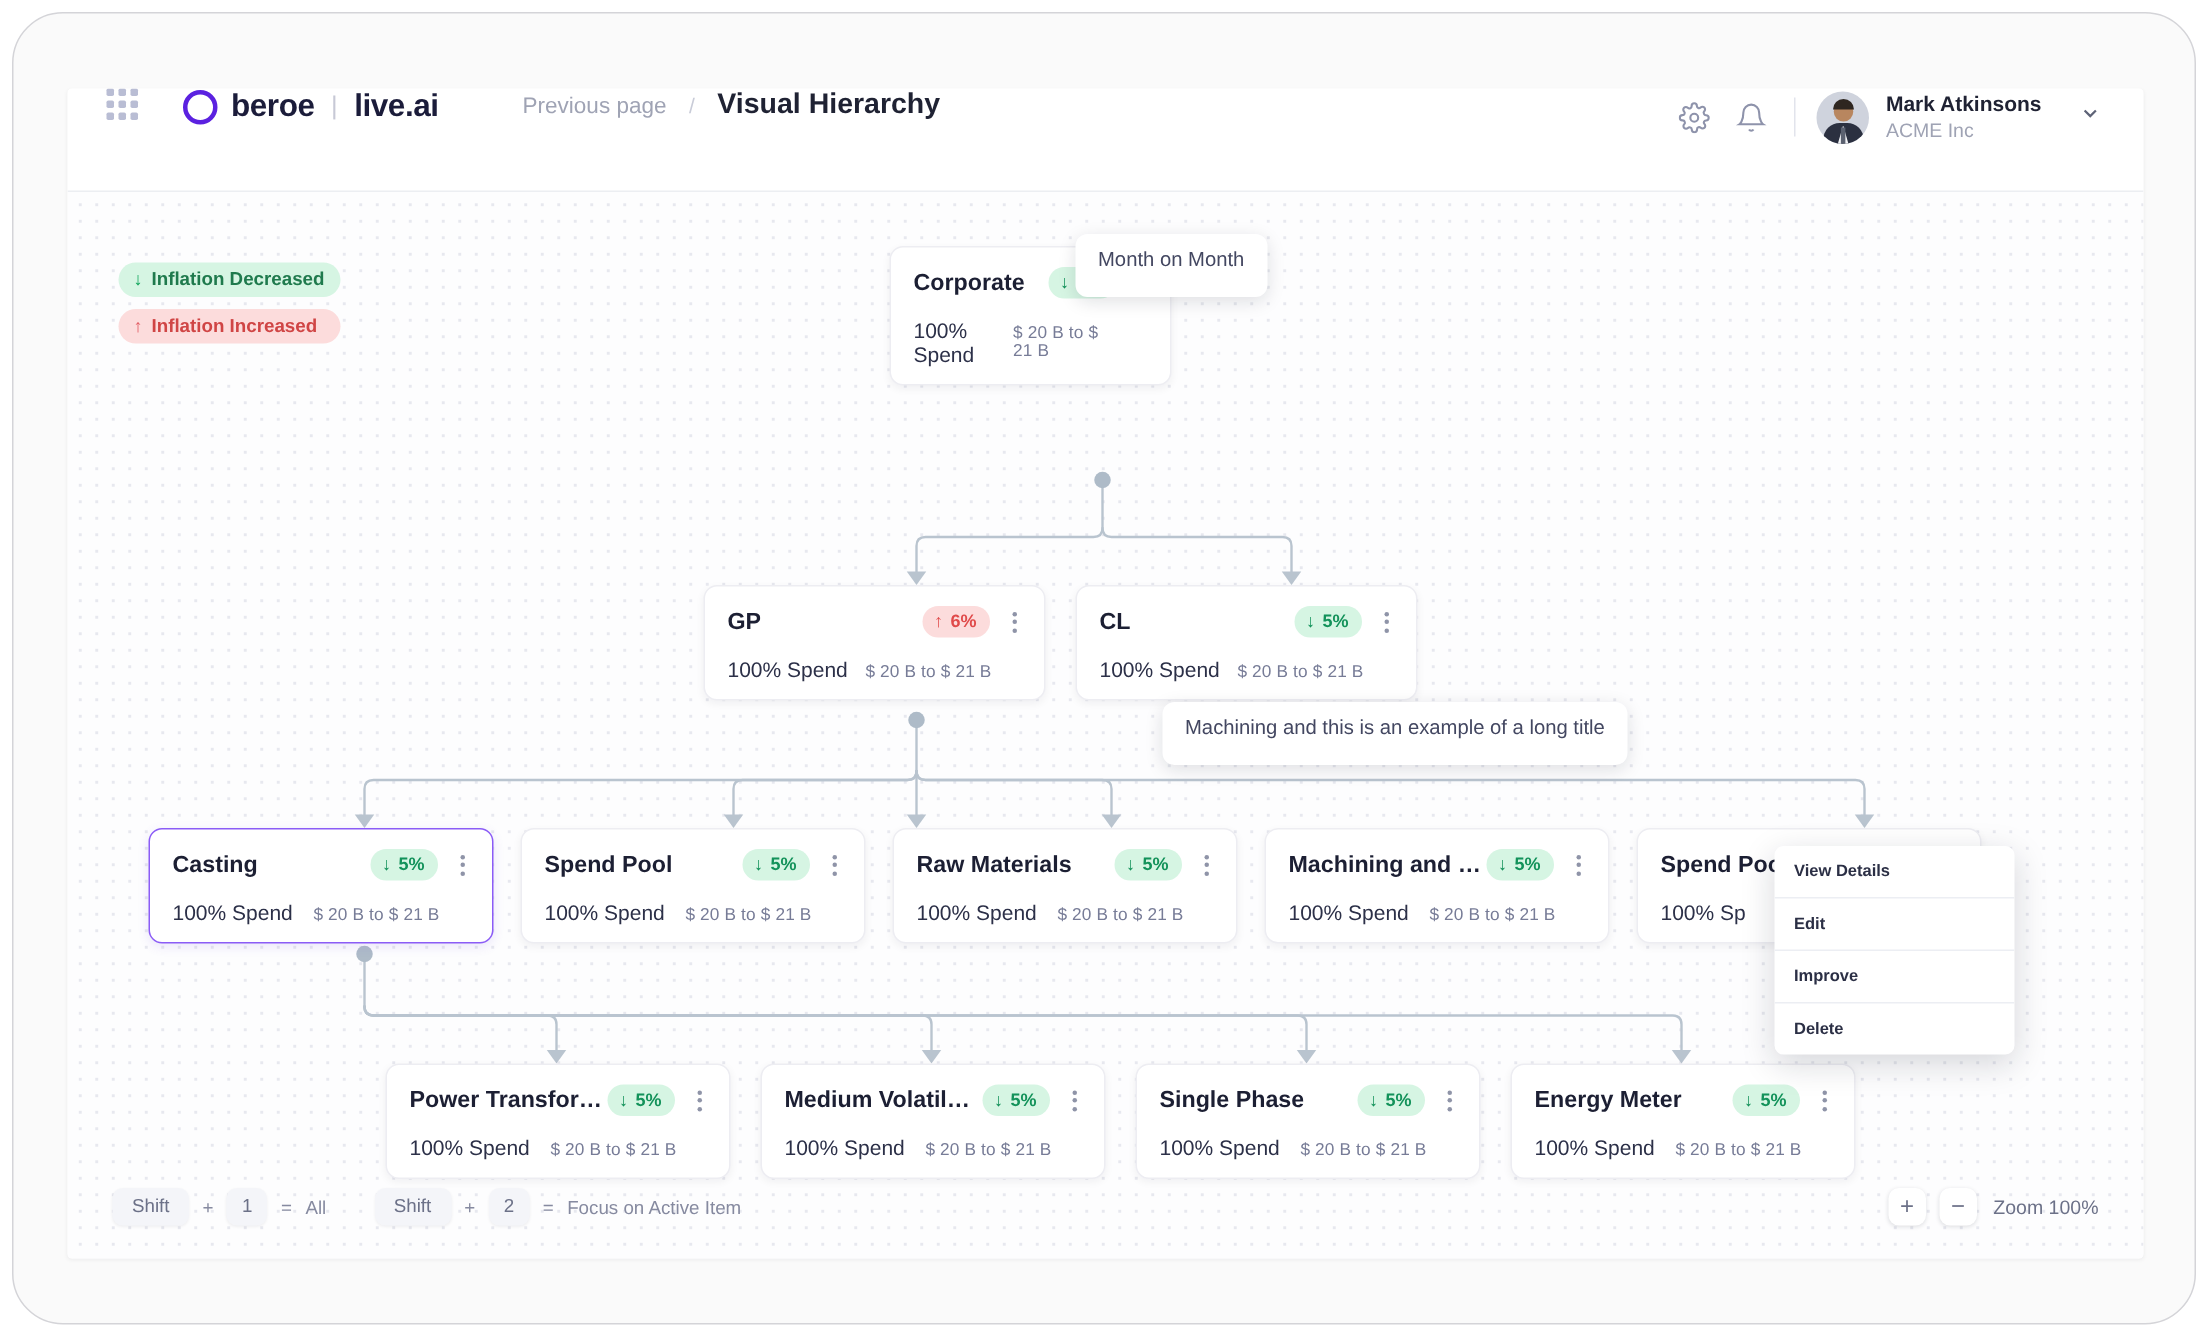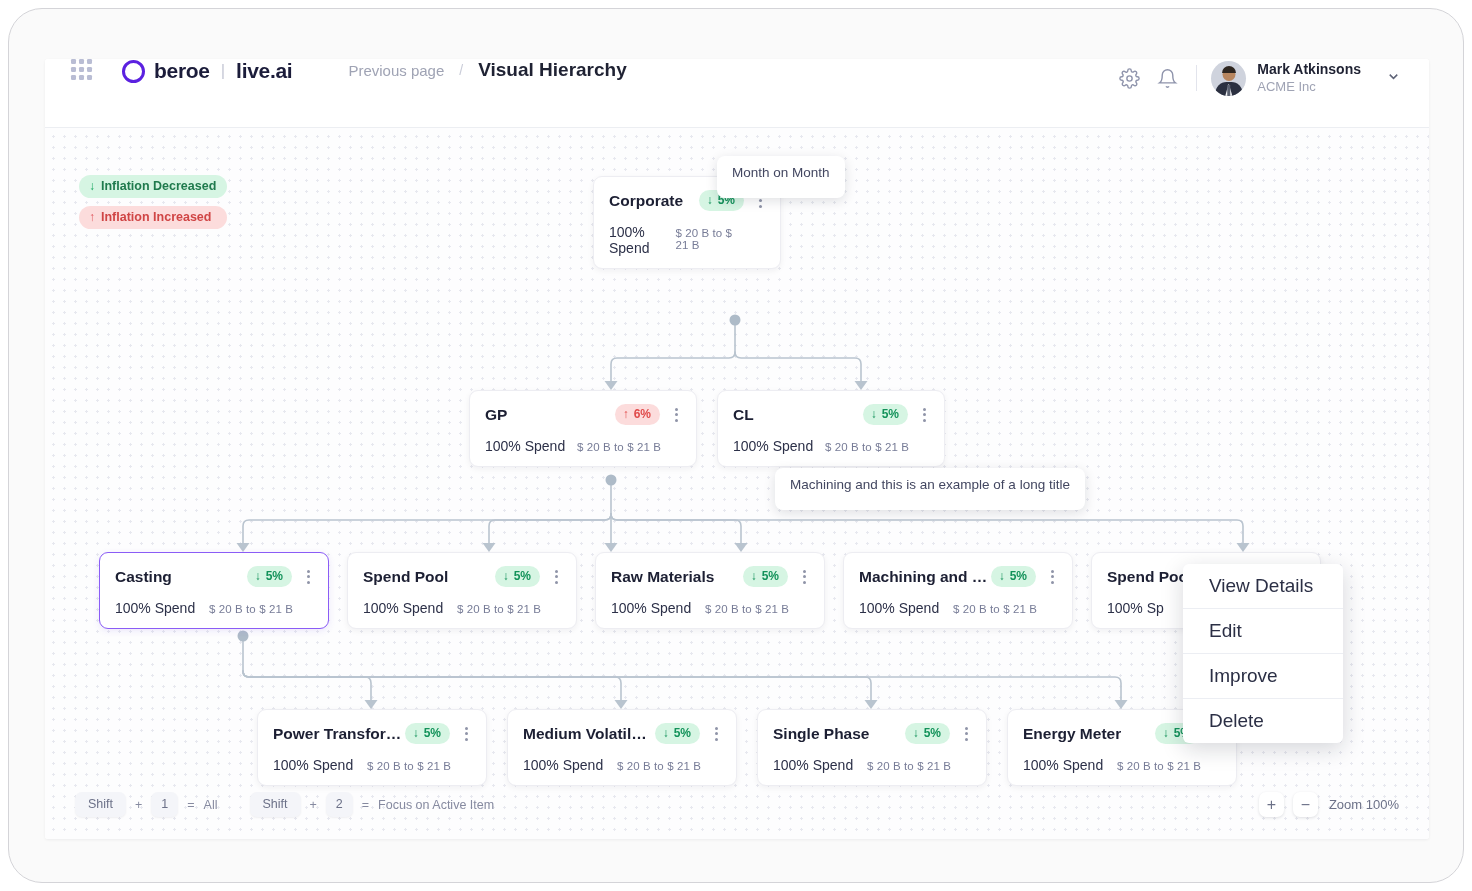--- a/index.html
+++ b/index.html
@@ -126,21 +126,21 @@
 
   .ctxmenu {
     position: absolute;
     width: 160px;
     background: #fff;
     border-radius: 6px;
     box-shadow: 0 6px 22px rgba(16,24,40,.17);
     z-index: 60;
     overflow: hidden;
   }
-  .ctxmenu .mi { padding: 11px 0 11px 26px; font-size: 19px; color: #2b2f45; border-bottom: 1px solid #eceef3; cursor: pointer; }
+  .ctxmenu .mi { padding: 11px 0 11px 13px; font-size: 11px; color: #2b2f45; border-bottom: 1px solid #eceef3; cursor: pointer; font-weight: bold; }
   .ctxmenu .mi:last-child { border-bottom: none; }
 
   
   .hintbar { position: absolute; left: 30px; bottom: 22px; display: flex; align-items: center; gap: 9px; }
   .key { background: #f4f5f9; border-radius: 7px; padding: 5px 13px 6px; font-size: 12.5px; color: #6c7188; box-shadow: 0 1px 2px rgba(16,24,40,.06); }
   .key.sm { padding: 5px 10px 6px; }
   .hint-op { font-size: 12.5px; color: #868aa0; }
   .hint-txt { font-size: 12.5px; color: #868aa0; }
   .hint-gap { width: 14px; }
 
@@ -267,21 +267,21 @@
         <span class="pill inc">
           <span class="ar">↑</span>
           <span>Inflation Increased</span>
         </span>
       </div>
 
 
       <div class="tooltip" style="left:672px; top:28px;">Month on Month</div>
       <div class="tooltip" style="left:730px; top:340px;">Machining and this is an example of a long title</div>
 
-      <div class="node" style="left:548px; top:48px; width:188px;">
+      <div class="node" style="left:548px; top:36px; width:188px;">
         <div class="node-top">
           <span class="node-title">Corporate</span>
           <span class="node-badge dec">
             <span>↓</span>
             <span>5%</span>
           </span>
           <span class="kebab">
               <i></i>
               <i></i>
               <i></i>

